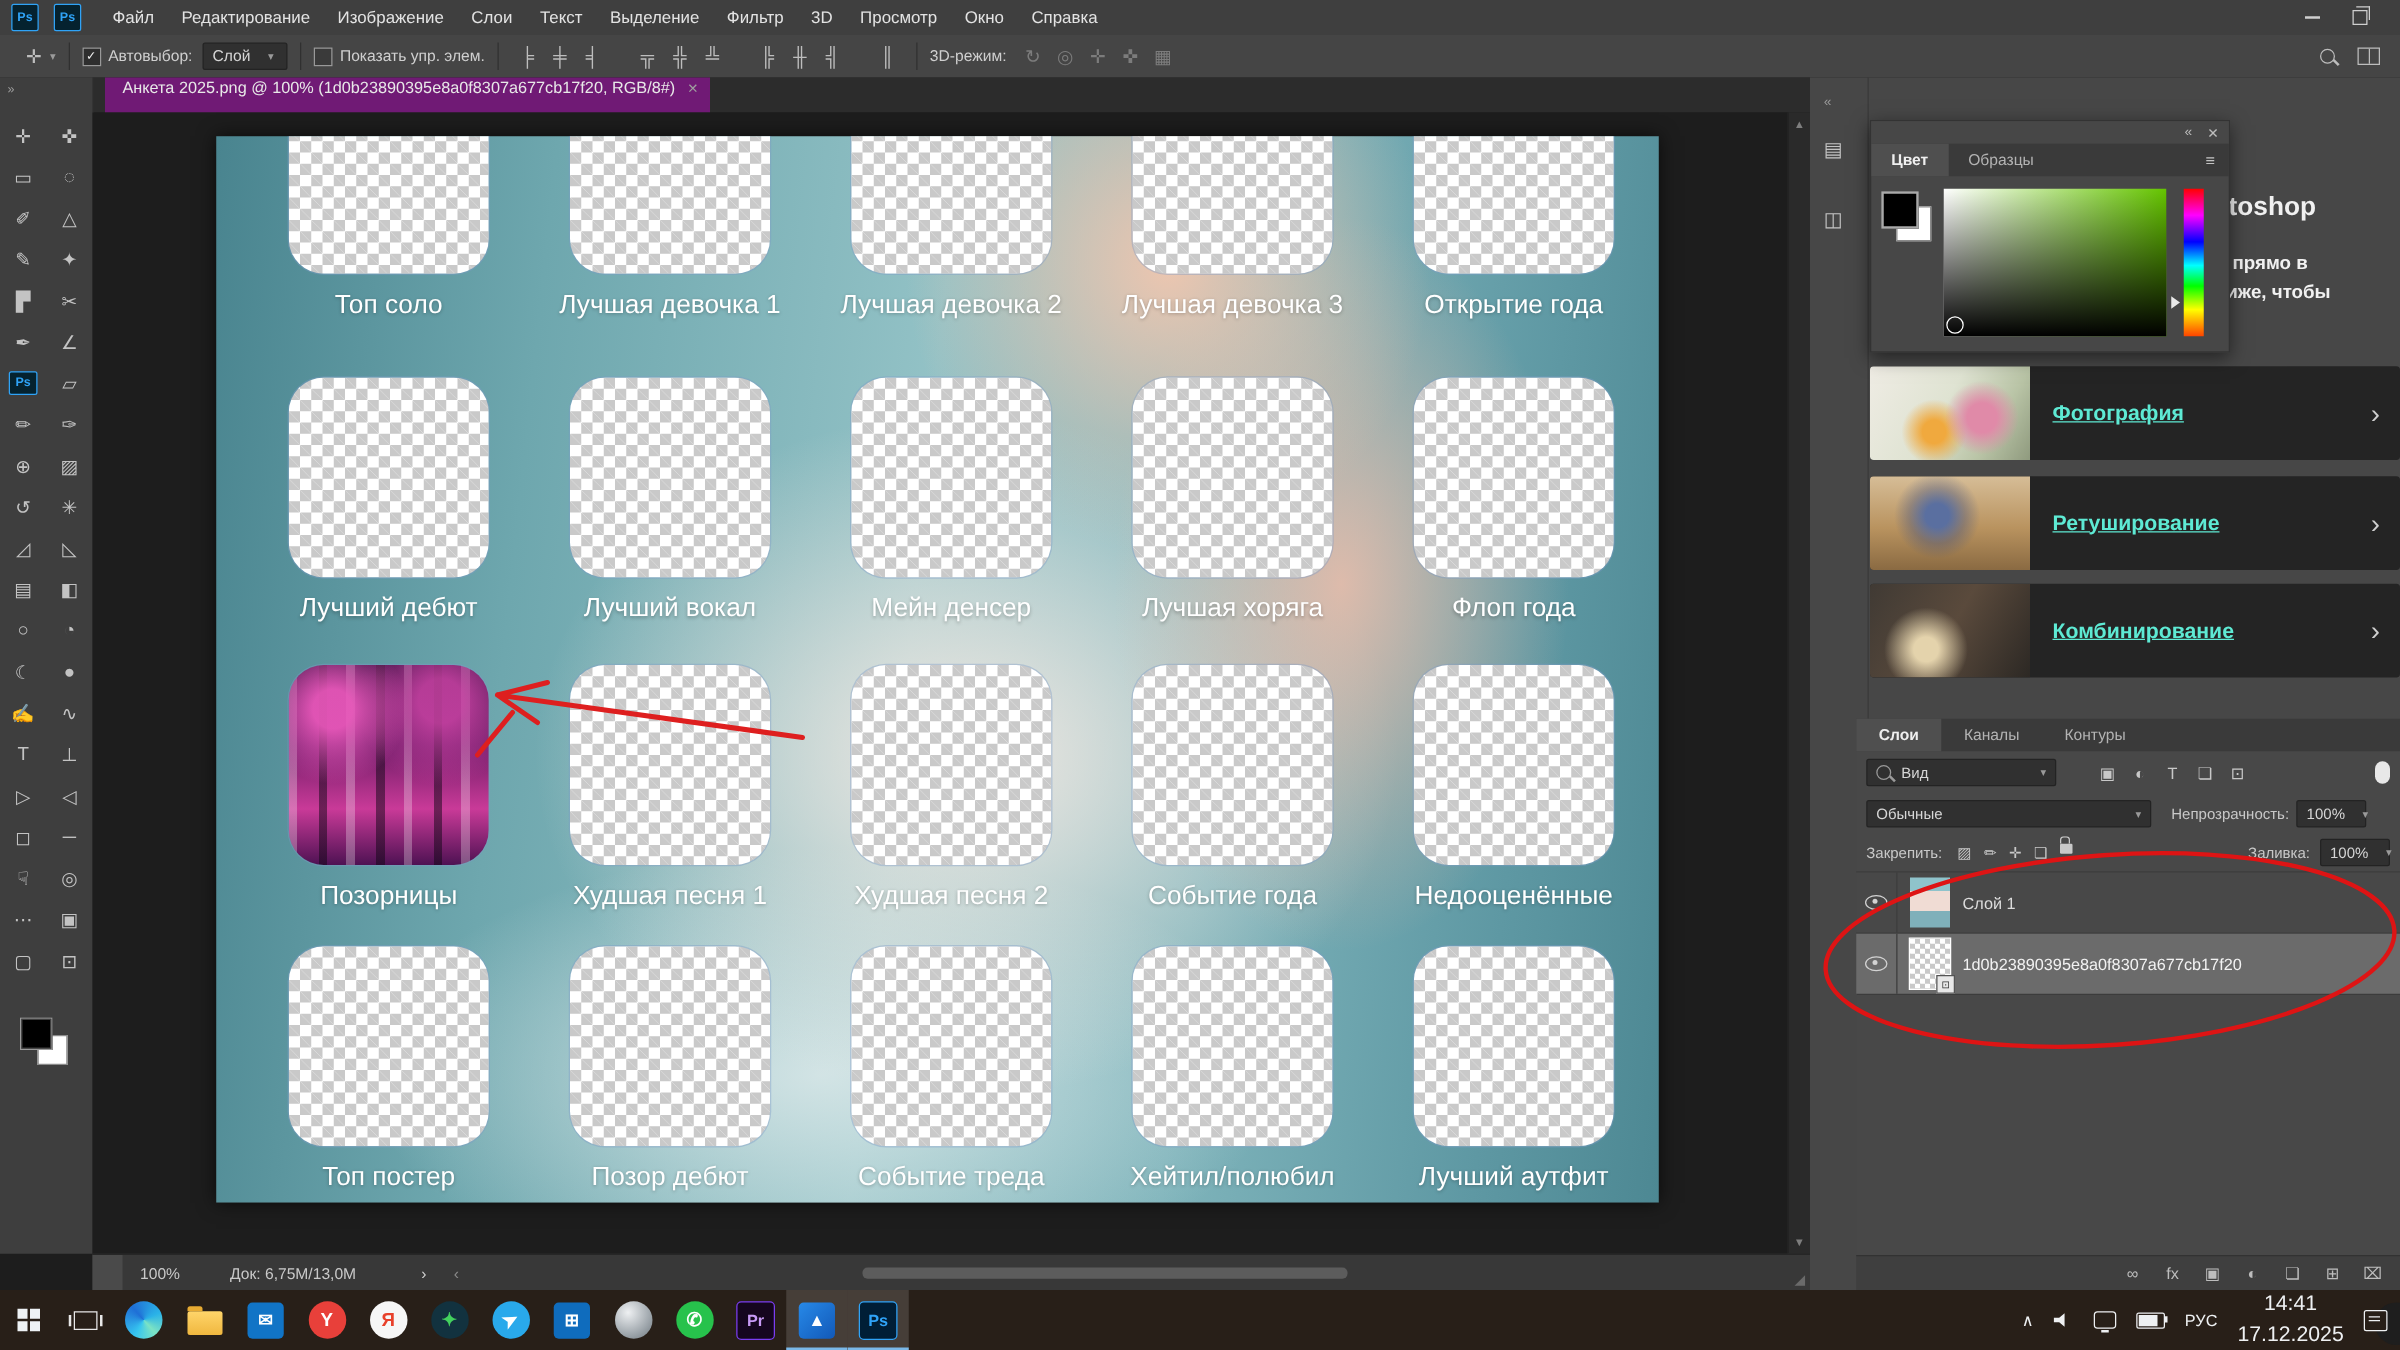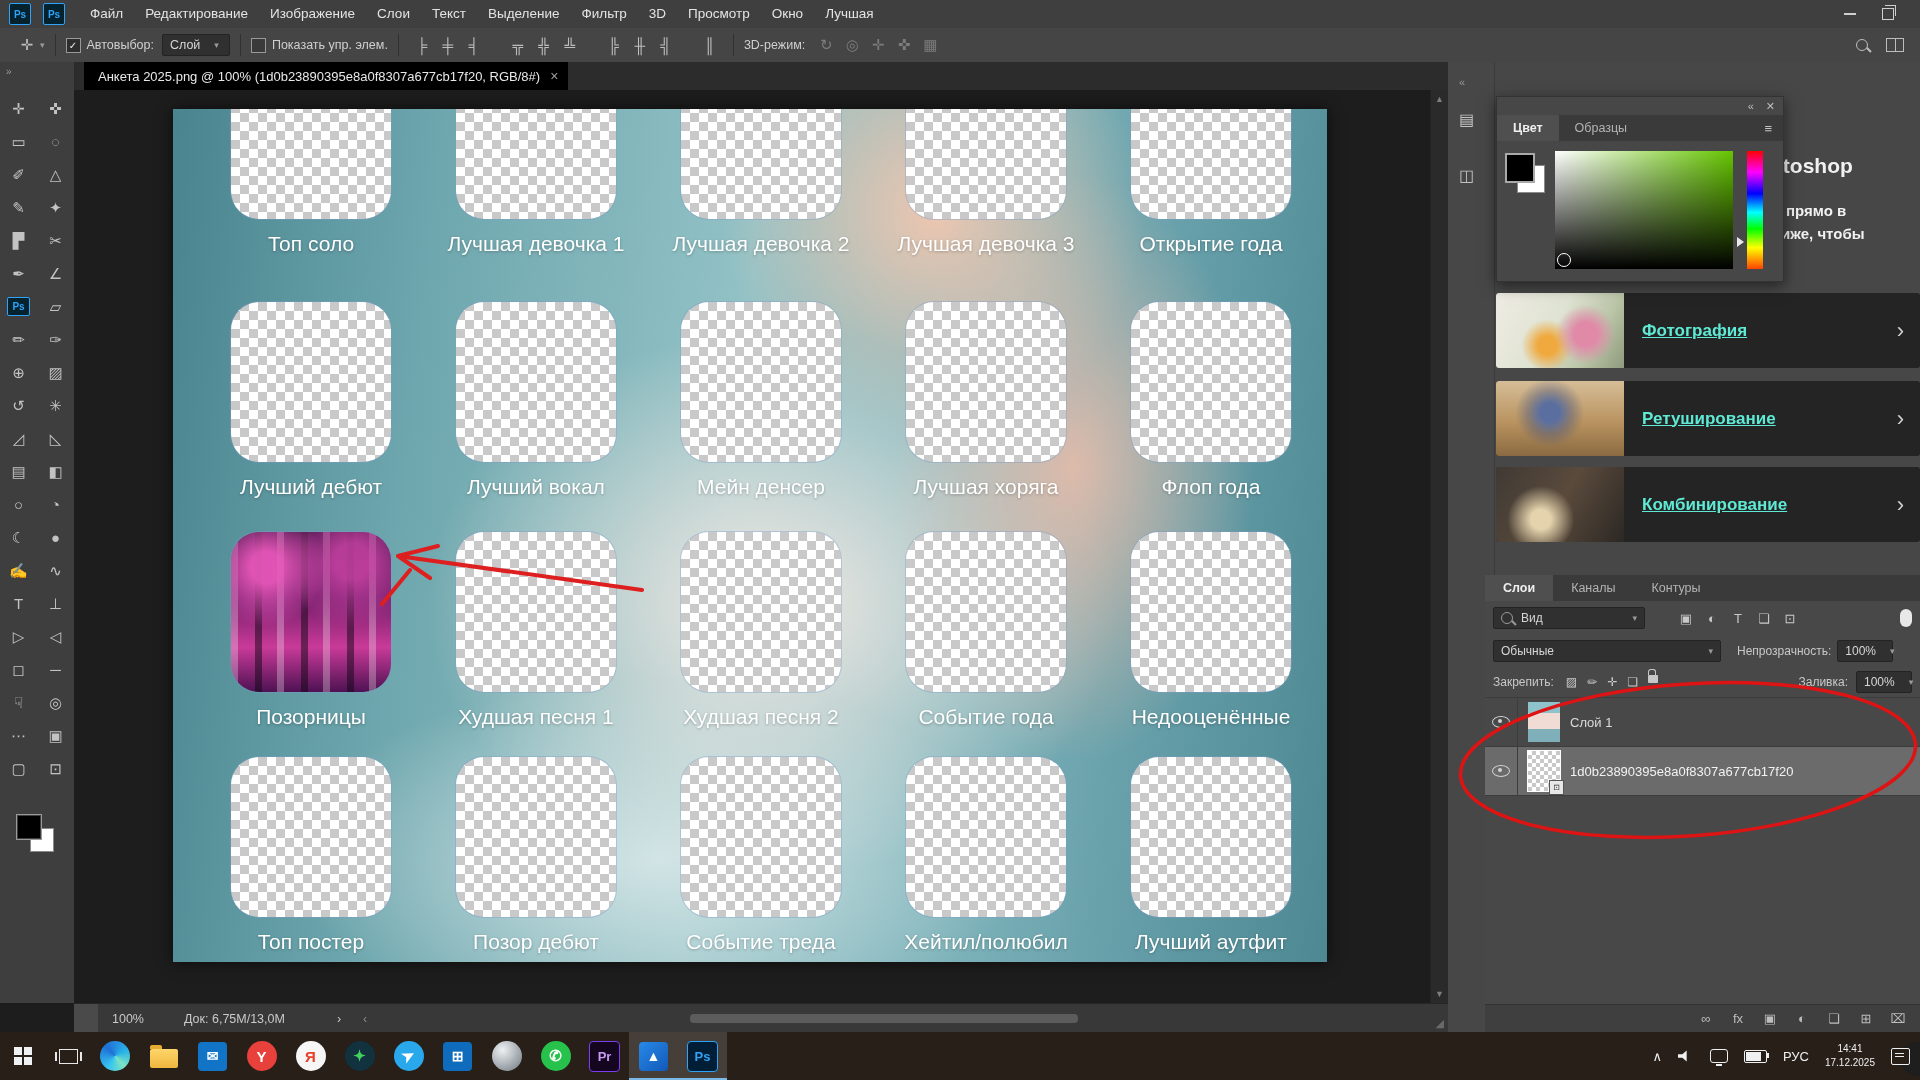--- a/index.html
+++ b/index.html
@@ -30,21 +30,21 @@
   .glyph-ic{color:#bdbdbd;font-size:15px;width:26px;text-align:center;cursor:default;}
   .dim{color:#7c7c7c;}
   .optlabel{color:#cfcfcf;}
   .opt-right{margin-left:auto;display:flex;align-items:center;gap:18px;margin-right:16px;}
   .mag{width:10px;height:10px;border:1.6px solid currentColor;border-radius:50%;position:relative;display:inline-block;}
   .mag::after{content:"";position:absolute;width:6px;height:1.6px;background:currentColor;transform:rotate(45deg);right:-5px;bottom:-1px;}
   .layout-ic{width:16px;height:12px;border:1px solid #bdbdbd;position:relative;}
   .layout-ic::after{content:"";position:absolute;right:3px;top:0;width:4px;height:100%;border-left:1px solid #bdbdbd;}
 
   .tabbar{position:absolute;left:74px;top:62px;width:1374px;height:28px;background:#2c2c2c;display:flex;}
-  .doc-tab{margin-left:10px;height:28px;background:#000000;display:flex;align-items:center;
+  .doc-tab{margin-left:10px;height:28px;background:#701a75;display:flex;
            padding:0 10px 0 14px;font-size:13px;color:#e8e8e8;gap:10px;}
   .tab-close{color:#9f9f9f;font-size:14px;}
 
   
   .toolbar{position:absolute;left:0;top:62px;width:74px;height:941px;background:#3e3e3e;border-right:1px solid #2a2a2a;}
   .tb-collapse{position:absolute;left:6px;top:4px;color:#9a9a9a;font-size:10px;letter-spacing:-1px;}
   .tools-grid{position:absolute;left:0;top:30px;width:74px;display:grid;grid-template-columns:37px 37px;}
   .tool{height:33px;display:flex;align-items:center;justify-content:center;color:#c3c3c3;font-size:15px;cursor:default;}
   .tool.badge{color:#2fa3f7;}
   .tool.badge span{background:#05222f;border:1px solid #2fa3f7;border-radius:2px;font-size:10px;font-weight:bold;padding:3px 4px;}
@@ -190,21 +190,21 @@
   .i-photos{background:linear-gradient(135deg,#2789e8,#1259b8);color:#fff;}
   .i-photoshop{background:#001e36;border:1.5px solid #2fa3f7;color:#2fa3f7;font-size:13px;}
   .tray{margin-left:auto;display:flex;align-items:center;gap:16px;padding-right:10px;color:#eef0f2;}
   .speaker{width:16px;height:12px;background:#eef0f2;clip-path:polygon(0 35%,28% 35%,55% 5%,55% 95%,28% 65%,0 65%);}
   .device-ic{width:16px;height:12px;border:1px solid #eef0f2;border-radius:3px;position:relative;}
   .device-ic::after{content:"";position:absolute;left:5px;bottom:-4px;width:6px;height:2px;background:#eef0f2;}
   .battery{width:21px;height:11px;border:1px solid #eef0f2;border-radius:2px;position:relative;}
   .battery::before{content:"";position:absolute;left:1px;top:1px;bottom:1px;width:70%;background:#eef0f2;}
   .battery::after{content:"";position:absolute;right:-3px;top:2.5px;width:2px;height:5px;background:#eef0f2;}
   .lang{font-size:13px;}
-  .clock{font-size:10px;text-align:center;line-height:1.45;}
+  .clock{font-size:17px;text-align:center;line-height:1.45;}
   .notif-ic{width:17px;height:15px;border:1px solid #eef0f2;border-radius:2px;position:relative;background:#281f18;}
   .notif-ic::before{content:"";position:absolute;left:3px;top:4px;width:9px;height:1.5px;background:#eef0f2;box-shadow:0 3px 0 #eef0f2;}
   .corner-circle{position:absolute;right:-14px;top:10px;width:34px;height:34px;border-radius:50%;background:#1e1e1e;}
 </style>
 </head>
 <body>
 
 <div class="app">
 
   <div class="menubar">
@@ -214,21 +214,21 @@
         <div class="menu-item">Файл</div>
         <div class="menu-item">Редактирование</div>
         <div class="menu-item">Изображение</div>
         <div class="menu-item">Слои</div>
         <div class="menu-item">Текст</div>
         <div class="menu-item">Выделение</div>
         <div class="menu-item">Фильтр</div>
         <div class="menu-item">3D</div>
         <div class="menu-item">Просмотр</div>
         <div class="menu-item">Окно</div>
-        <div class="menu-item">Лучшая</div>
+        <div class="menu-item">Справка</div>
       </div>
     <div class="win-controls">
       <div class="win-min"></div>
       <div class="win-restore"></div>
     </div>
   </div>
 
   <div class="optionsbar">
     <span class="glyph-ic" style="margin-left:14px;">✛</span>
     <span class="car">▾</span>

